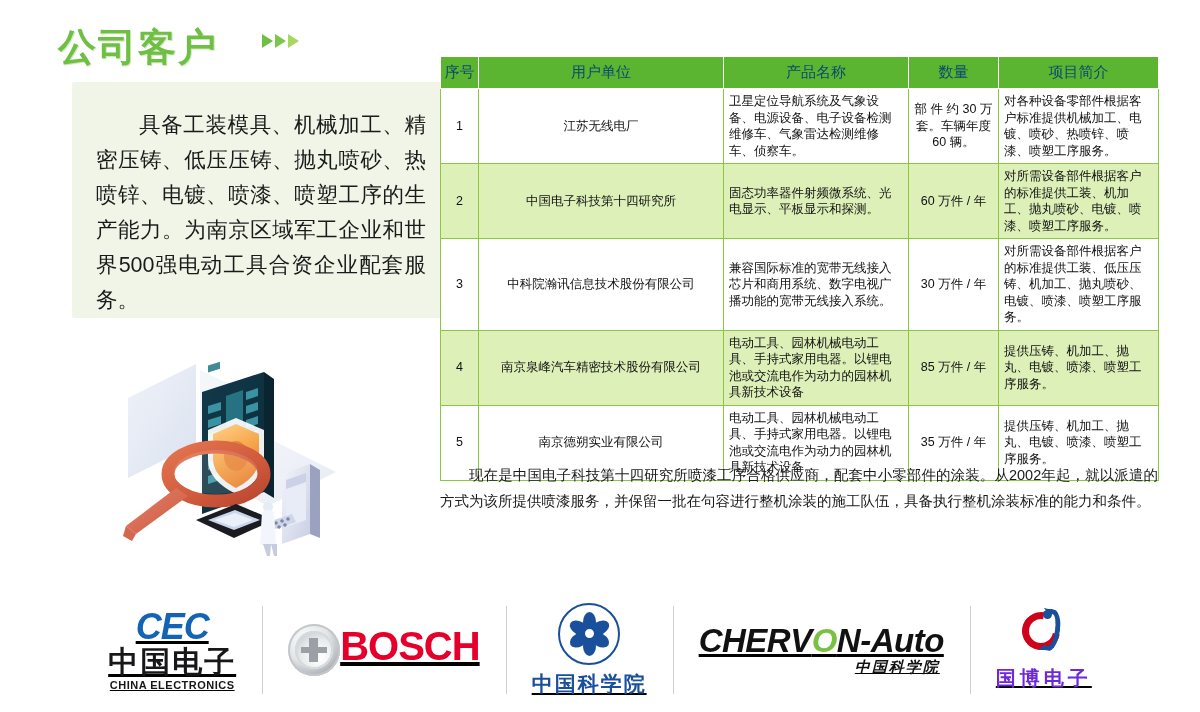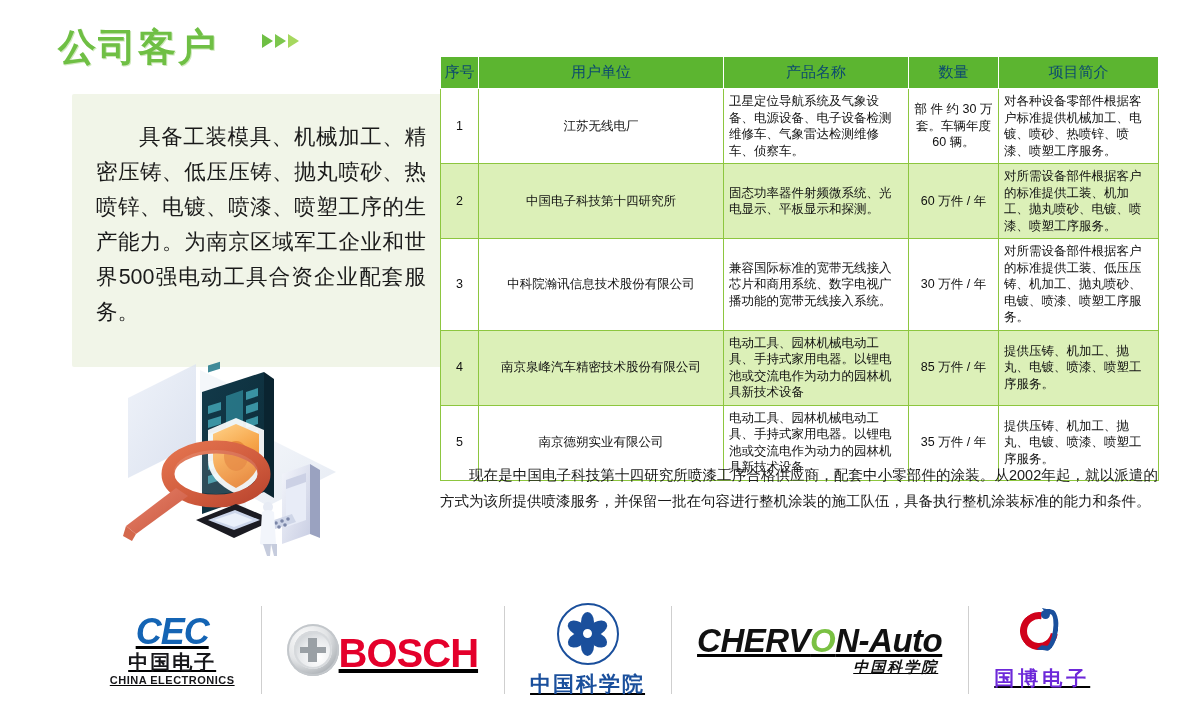--- a/index.html
+++ b/index.html
@@ -29,22 +29,22 @@
   .title-arrows i {
     display:block; width:0; height:0;
     border-left:11px solid #6fbf44;
     border-top:7px solid transparent;
     border-bottom:7px solid transparent;
   }
   .title-arrows i:nth-child(2){ border-left-color:#7cc64d; }
   .title-arrows i:nth-child(3){ border-left-color:#a6d85f; }
 
   .desc-card {
-    position:absolute; left:48px; top:94px;
-    width:378px; height:273px;
+    position:absolute; left:48px; top:82px;
+    width:378px; height:236px;
     background:#f1f5e8;
     border-radius:2px;
     padding:26px 24px 10px 24px;
   }
   .desc-text {
     font-size:21.5px;
     line-height:35px;
     color:#1a1a1a;
     text-indent:2em;
     text-align:justify;
@@ -117,30 +117,30 @@
     width:1px; height:88px; background:#cfcfcf;
   }
 
   
   .cec { text-align:center; line-height:1; }
   .cec .cec-top {
     font-size:36px; font-weight:bold; font-style:italic;
     color:#1464b4; letter-spacing:-1px;
   }
   .cec .cec-mid {
-    font-size:20px; font-weight:bold; color:#17171a;
+    font-size:30px; font-weight:bold; color:#17171a;
     letter-spacing:2px; margin-top:2px;
   }
   .cec .cec-bot {
     font-size:11px; font-weight:bold; color:#17171a;
     letter-spacing:0.5px; margin-top:3px;
   }
 
   
-  .bosch { display:flex; align-items:flex-end; }
+  .bosch { display:flex; align-items:flex-start; }
   .bosch-mark {
     width:52px; height:52px; border-radius:50%;
     background: radial-gradient(circle at 35% 30%, #fdfdfd 0%, #e2e4e6 45%, #a9aeb3 78%, #7d8388 100%);
     position:relative;
     box-shadow: inset 0 0 0 2px #c3c7cb;
   }
   .bosch-mark::before {
     content:""; position:absolute; left:7px; top:7px; right:7px; bottom:7px;
     border-radius:50%;
     background: radial-gradient(circle at 65% 70%, #ffffff 0%, #e8eaec 50%, #b8bdc2 100%);

